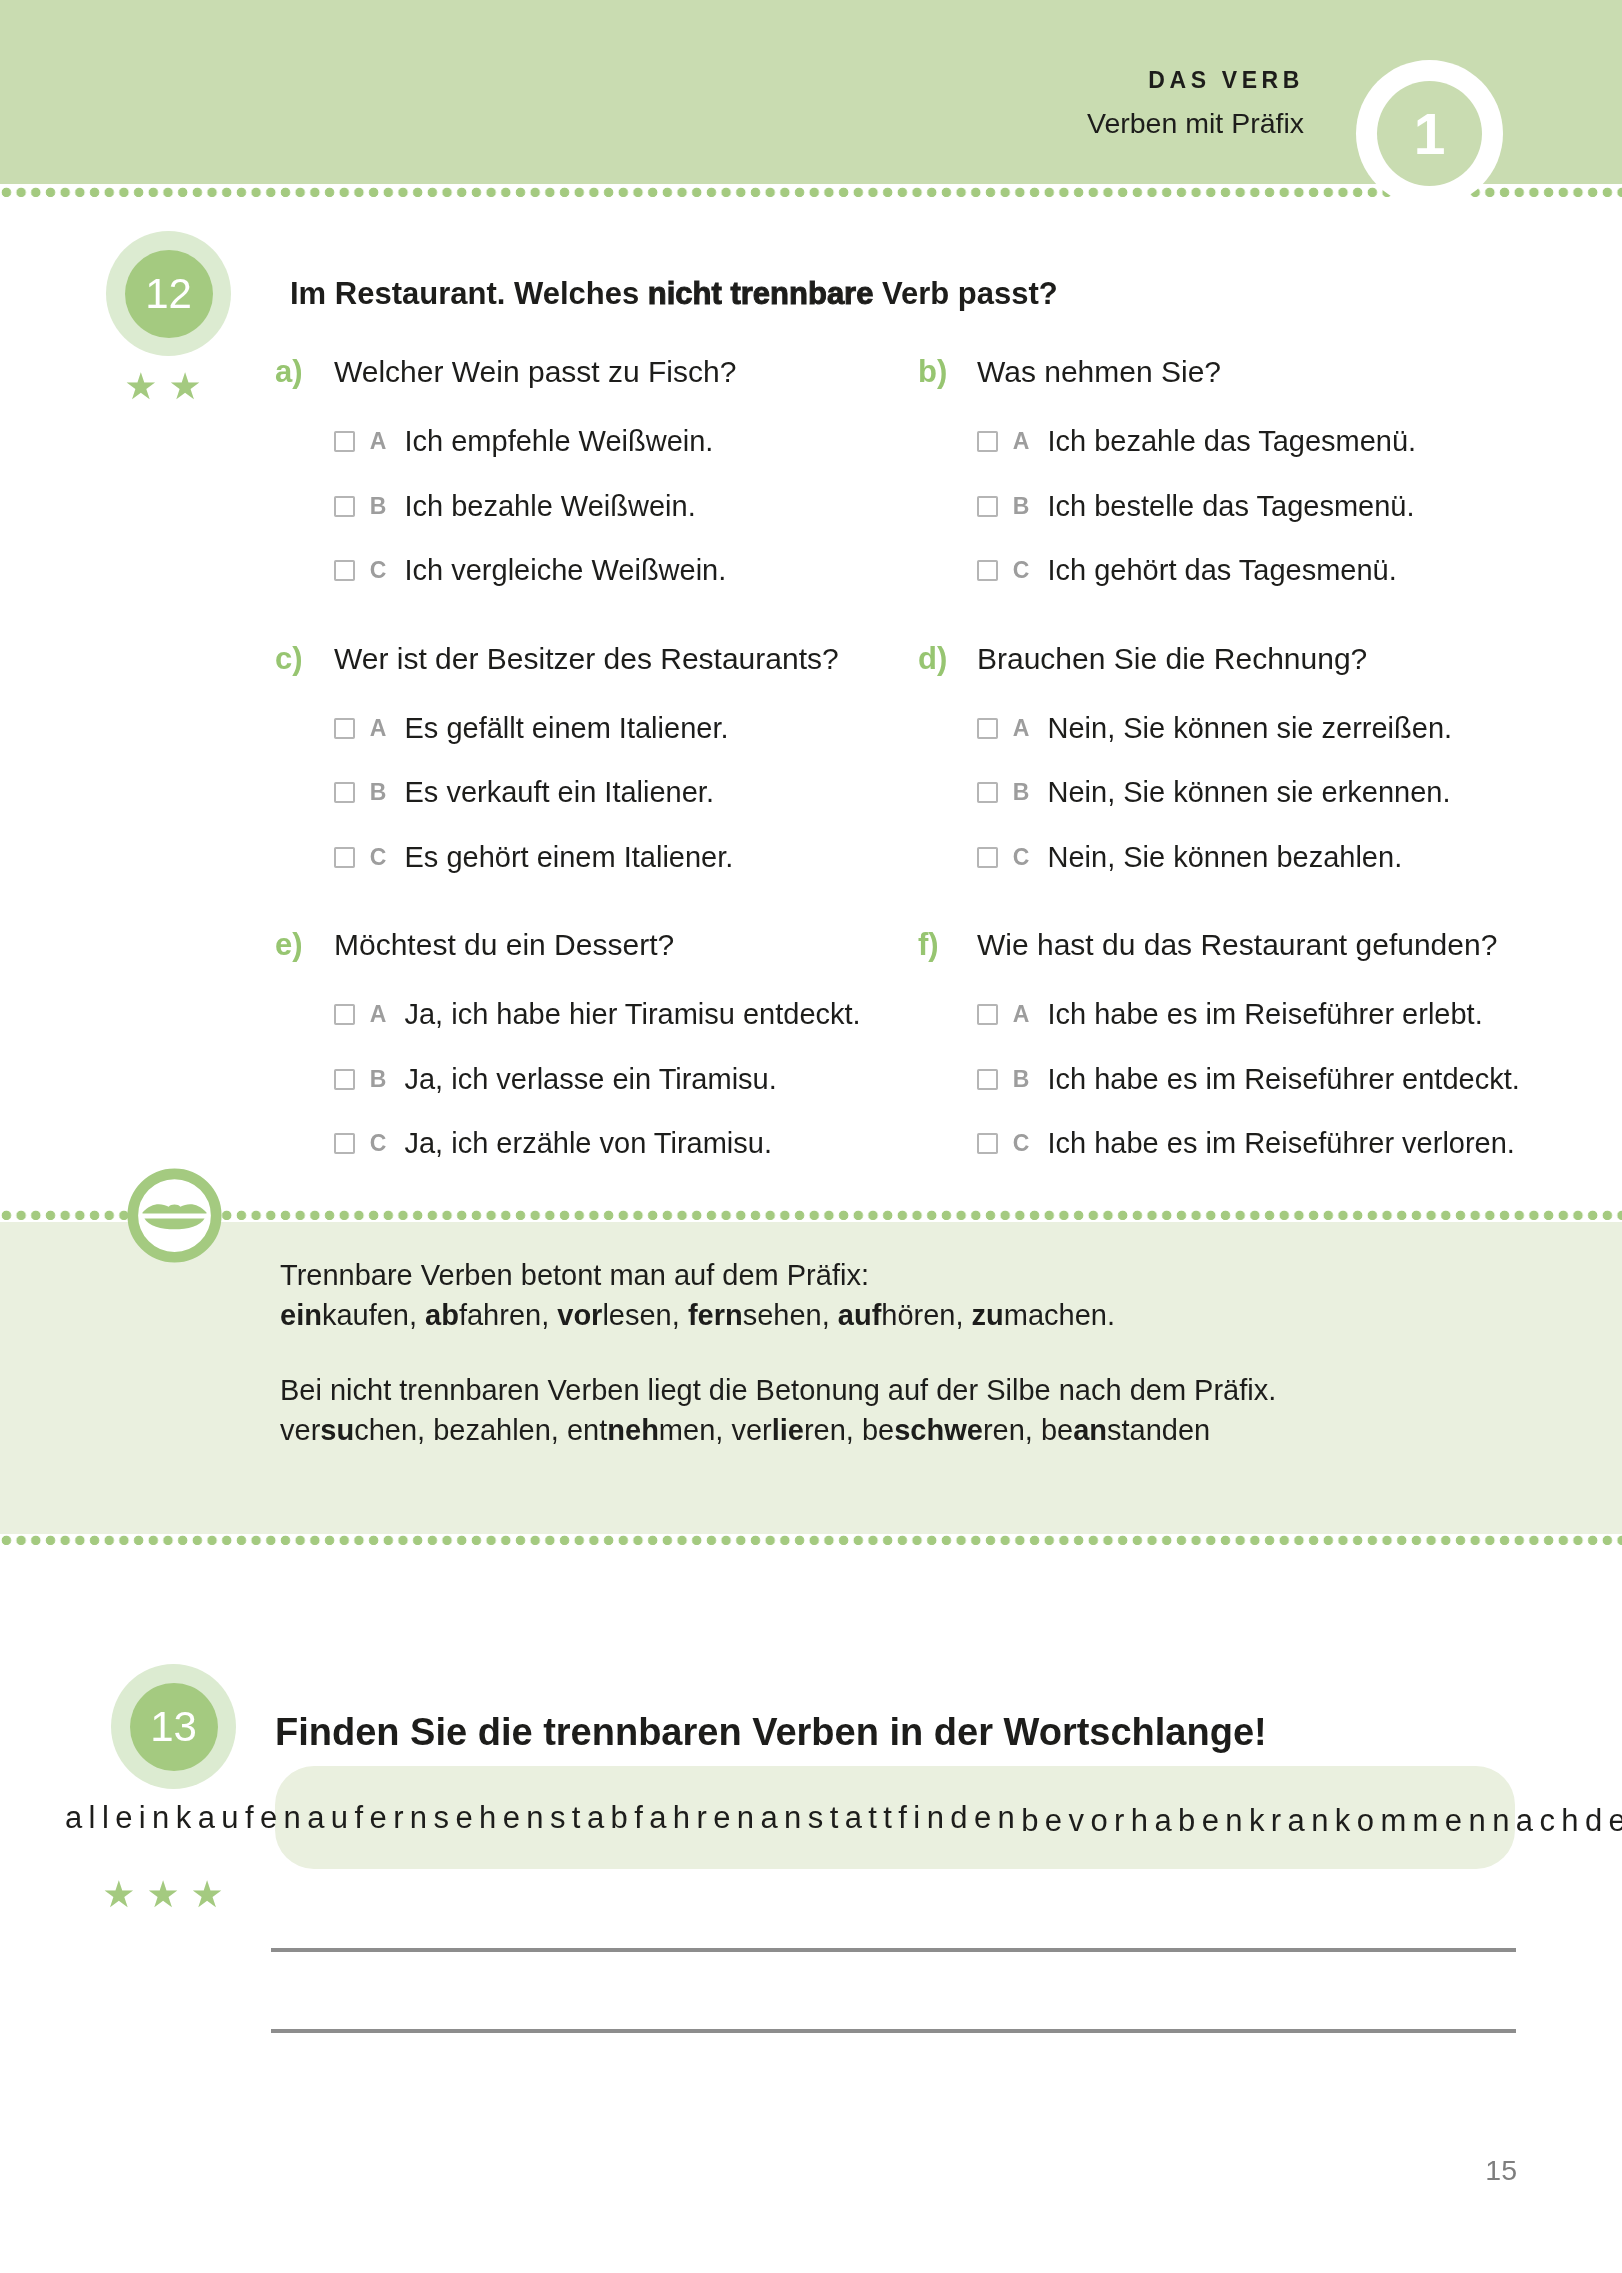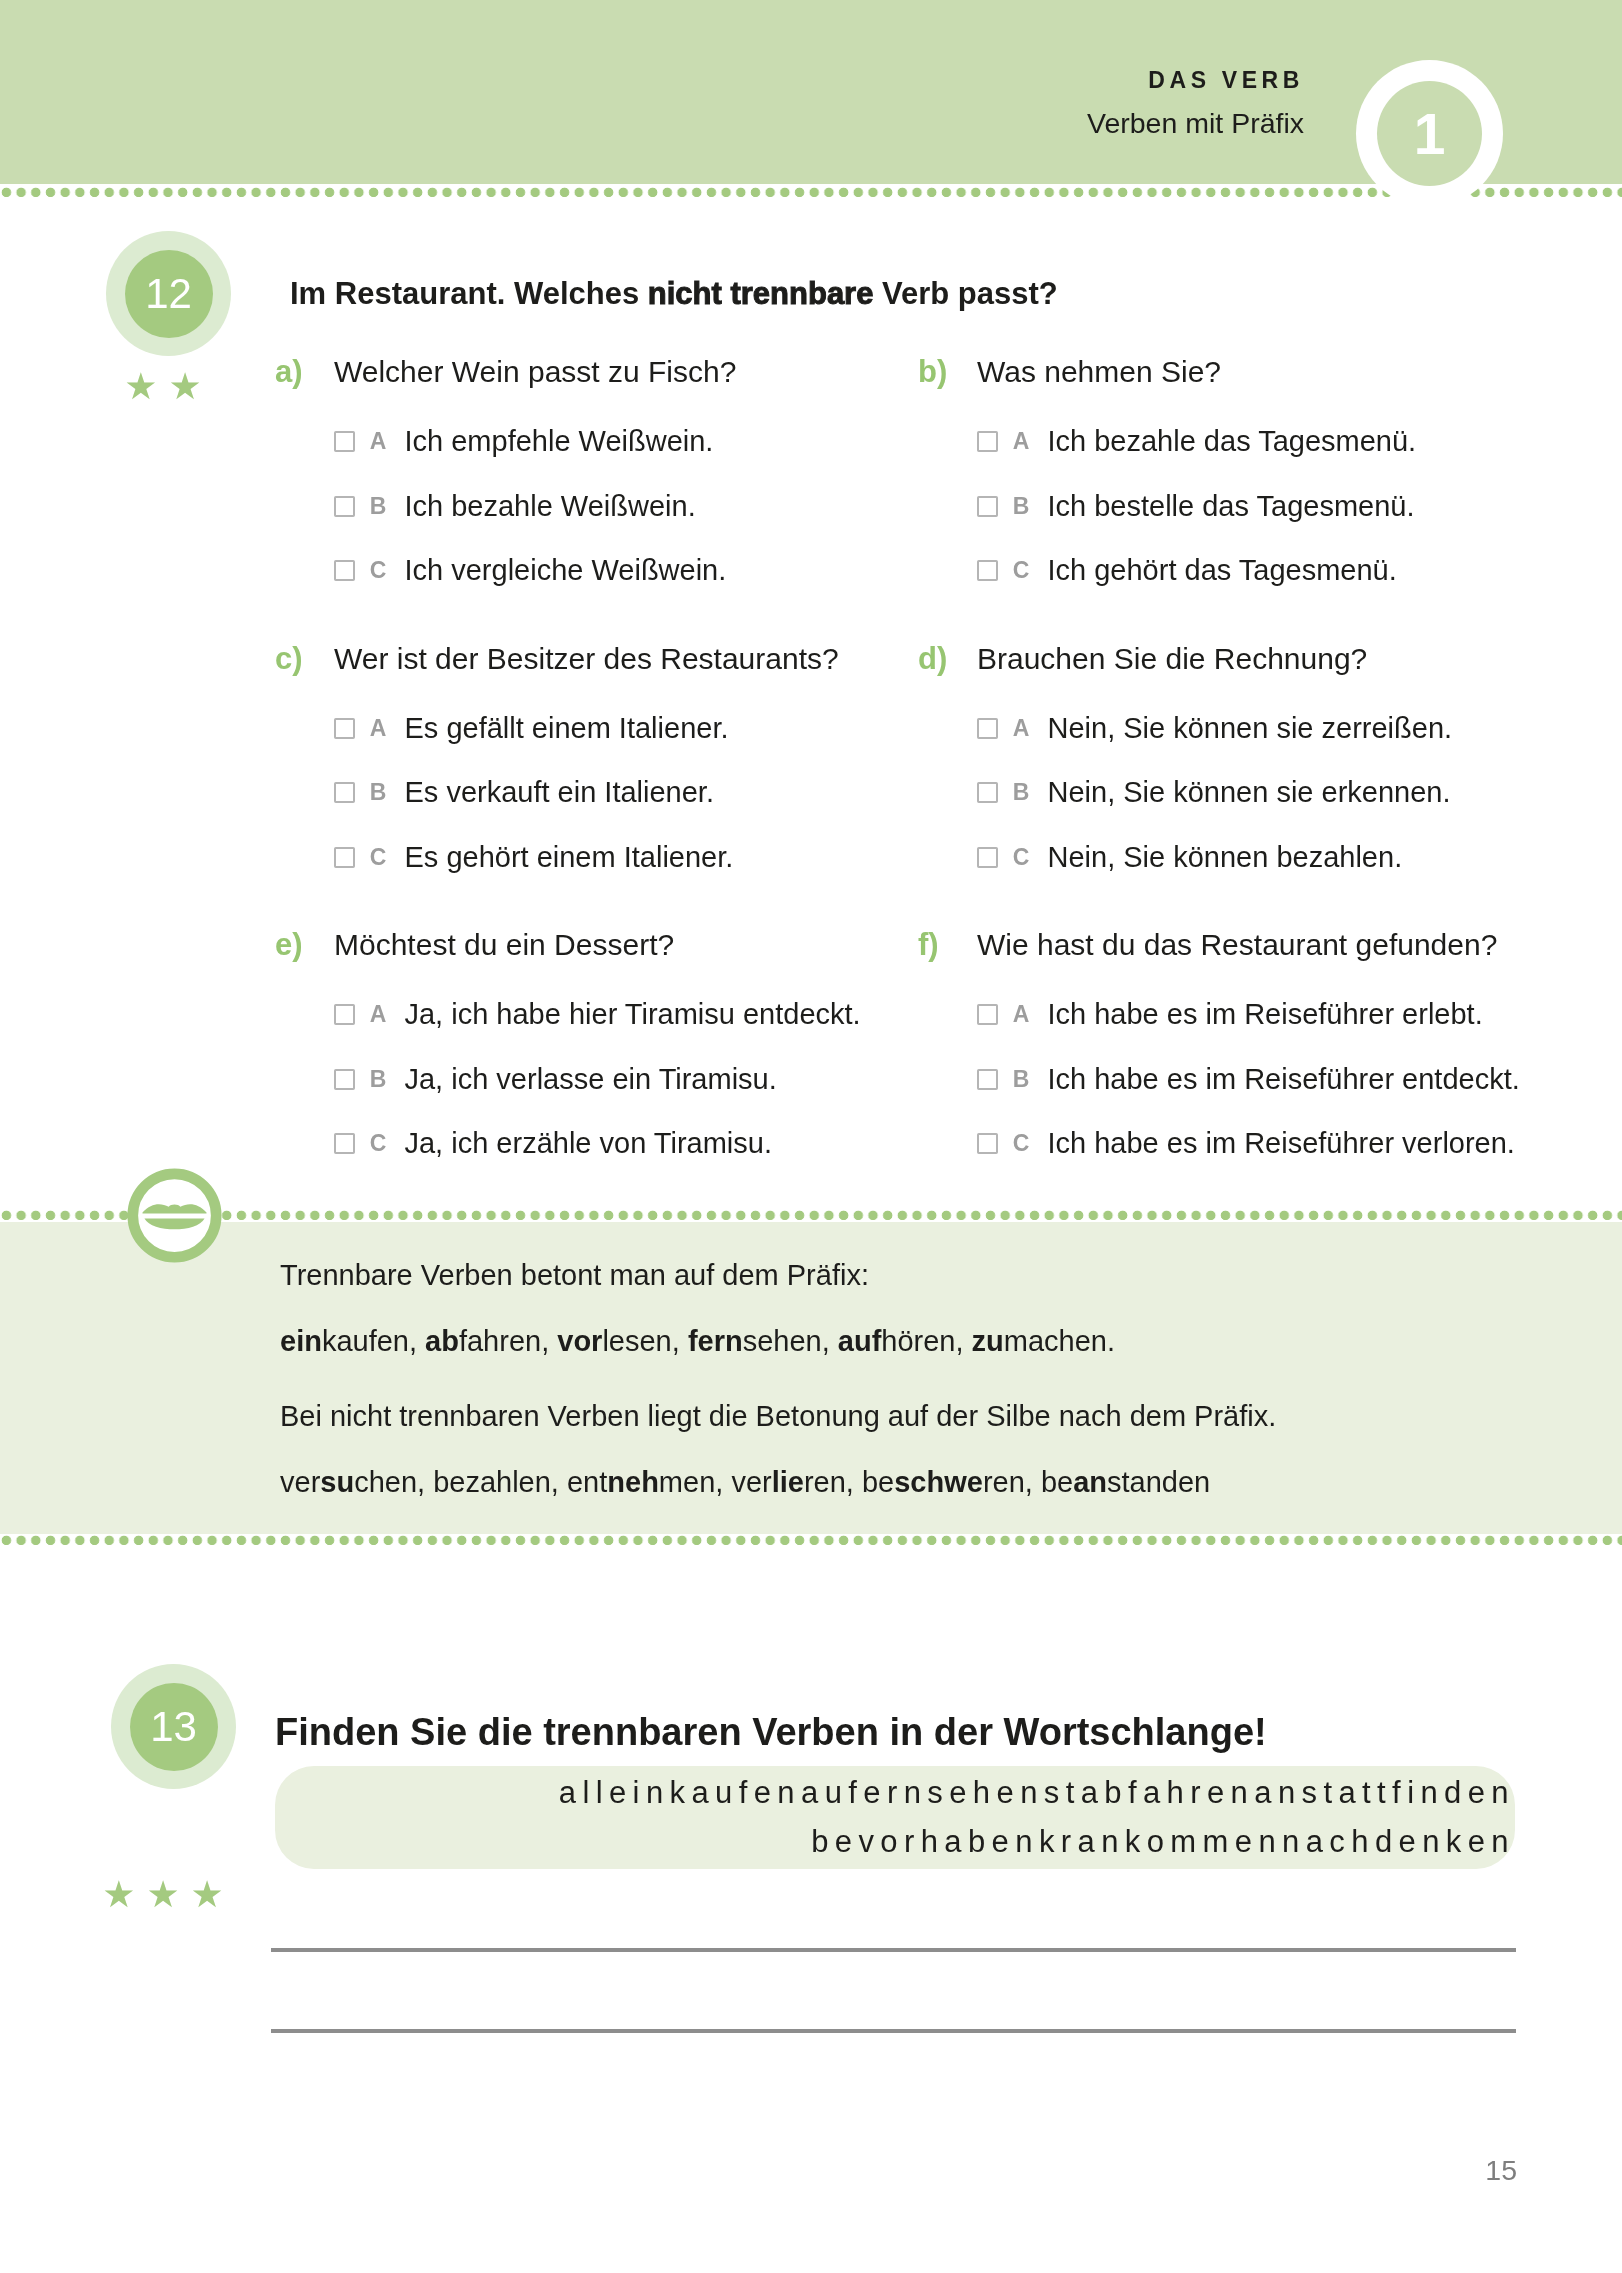--- a/index.html
+++ b/index.html
@@ -52,29 +52,29 @@
   .checkbox{width:21px;height:21px;border:2.3px solid #b5b5b5;border-radius:1.8px;background:#fff;
         flex:0 0 21px;margin-right:14.7px;}
   .opt-letter{font-weight:700;color:var(--muted);font-size:23px;width:27.5px;flex:0 0 27.5px;margin-right:7.3px;}
   .opt-text{white-space:nowrap;}
   
   .tip-box{position:absolute;left:0;top:1209px;width:100%;height:338px;}
   .tip-bg{position:absolute;left:0;top:13px;width:100%;height:312px;background:var(--tip-bg);
         padding:33px 46px 0 280px;font-size:29px;line-height:40px;}
   .tip-dots-top{position:absolute;left:0;top:0;width:100%;}
   .tip-dots-bottom{position:absolute;left:0;bottom:0;width:100%;}
-  .tip-line{margin-top:26px;}
+  .tip-line{}
   .tip-line:first-child{margin-top:0;}
   .tip-para{margin-top:35px;}
   .seg-b{font-weight:700;}
   .lips-icon{position:absolute;left:126px;top:-42px;width:97px;height:97px;z-index:2;}
   
   .ex13-title{position:absolute;left:275px;top:1712px;font-size:38px;font-weight:700;line-height:40px;}
   .snake-box{position:absolute;left:275px;top:1766px;width:1240px;height:103px;background:var(--tip-bg);
-        border-radius:39px;display:flex;flex-direction:column;align-items:flex-end;justify-content:center;}
+        border-radius:39px;display:flex;flex-direction:row;align-items:center;justify-content:center;}
   .snake-line{font-size:31px;letter-spacing:6.4px;line-height:42px;margin-top:7.3px;}
   .snake-line:first-child{margin-top:0;}
   
   .answer-line{position:absolute;left:271px;width:1245px;height:3.7px;background:var(--line-gray);}
   .answer-line-1{top:1948px;}
   .answer-line-2{top:2029px;}
   .page-number{position:absolute;right:106px;top:2154px;font-size:28.5px;color:#7e7e7e;}
 </style>
 </head>
 <body>

